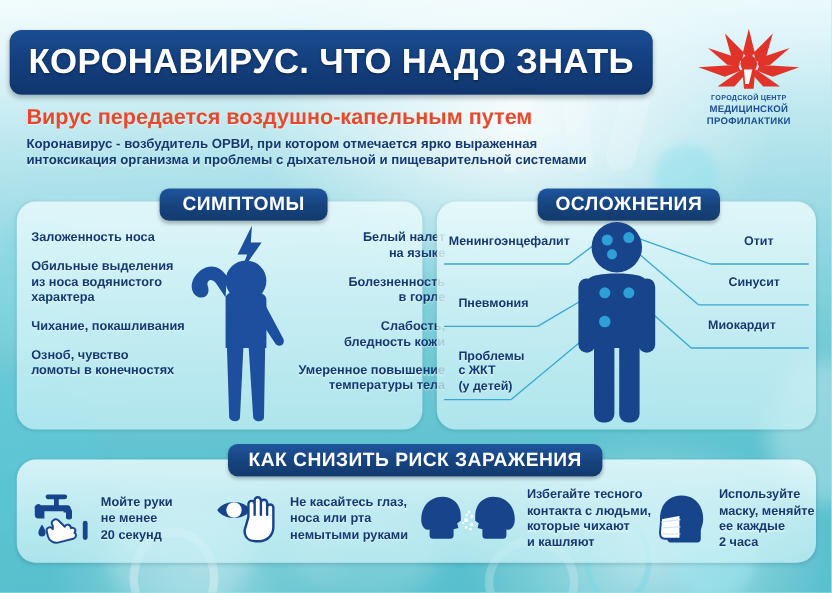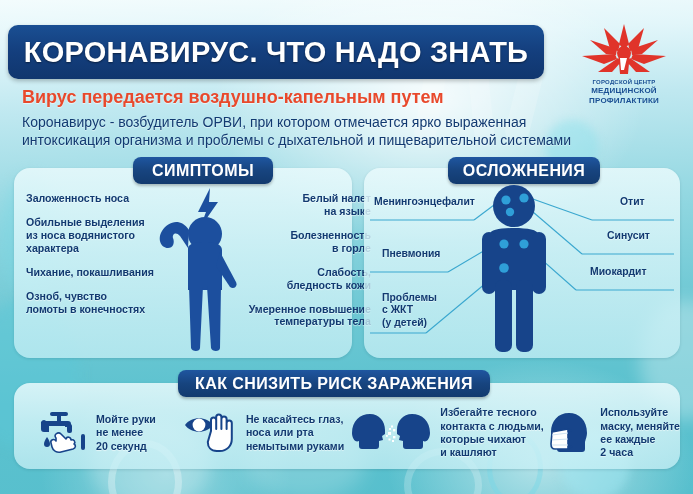--- a/index.html
+++ b/index.html
@@ -49,21 +49,21 @@
   .logo-text .l1{font-size:6px;}
   .logo-text .l2,.logo-text .l3{font-size:8px;}
 
   
   .intro{position:absolute;left:22px;top:88px;width:640px;}
   .intro-red{
     color:#e8492c;font-size:18px;font-weight:bold;line-height:1.1;white-space:nowrap;
     text-shadow:0 1px 1px rgba(255,255,255,.6);
   }
   .intro-body{
-    margin-top:5px;color:#123a71;font-size:14px;font-weight:normal;line-height:1.30;
+    margin-top:5px;color:#123a71;font-size:11px;font-weight:bold;line-height:1.30;
     text-shadow:0 1px 1px rgba(255,255,255,.55);
   }
   .intro-body span{display:block;white-space:nowrap;}
 
   
   .panel{
     position:absolute;border-radius:16px;
     background:linear-gradient(180deg,rgba(233,250,252,.86) 0%,rgba(216,245,249,.80) 45%,rgba(200,240,246,.74) 100%);
     box-shadow:0 1px 3px rgba(20,70,90,.16);
   }
@@ -94,21 +94,21 @@
   #title-compl{left:448px;top:157px;width:152px;}
   #compl-svg{position:absolute;left:364px;top:168px;width:316px;height:190px;}
   .cl{
     position:absolute;color:#123a71;font-size:10.4px;font-weight:bold;line-height:1.2;
     text-shadow:0 1px 1px rgba(255,255,255,.6);white-space:nowrap;
   }
   .cl span{display:block;}
 
   
   #panel-prev{left:14px;top:383px;width:666px;height:86px;}
-  #title-prev{left:178px;top:370px;width:312px;}
+  #title-prev{left:190px;top:370px;width:312px;}
   .prev-row{position:absolute;left:14px;top:396px;width:666px;height:74px;display:flex;align-items:center;}
   .prev-item{display:flex;align-items:center;}
   .prev-txt{
     color:#123a71;font-size:10.6px;font-weight:bold;line-height:1.26;
     text-shadow:0 1px 1px rgba(255,255,255,.6);
   }
   .prev-txt span{display:block;white-space:nowrap;}
   .prev-icon{flex:0 0 auto;}
 </style>
 </head>
@@ -287,21 +287,21 @@
   </div>
   <div class="cl" style="left:590px;top:266px;">
     <span>Миокардит</span>
   </div>
 
   <div class="panel" id="panel-prev"></div>
   <div class="panel-title" id="title-prev">КАК СНИЗИТЬ РИСК ЗАРАЖЕНИЯ</div>
 
   <div class="prev-row">
 
-    <div class="prev-item" style="width:152px;padding-left:20px;">
+    <div class="prev-item" style="width:152px;padding-left:8px;">
       <svg class="prev-icon" width="54" height="50" viewBox="0 0 54 50" aria-hidden="true">
         <g fill="#17448a">
           <rect x="16" y="4" width="18" height="4" rx="2"></rect>
           <rect x="23" y="6" width="4" height="8"></rect>
           <path d="M12,13 h22 a3,3 0 0 1 3,3 v3 h-6 v-1 h-16 v6 h-5 a3,3 0 0 1 -3,-3 v-5 a3,3 0 0 1 5,-3 z"></path>
           <rect x="33" y="16" width="5" height="9" rx="2"></rect>
           <path d="M13,29 c2,3 3,5 3,7 a3,3 0 0 1 -6,0 c0,-2 1,-4 3,-7z"></path>
           <rect x="47" y="26" width="4" height="16" rx="2"></rect>
         </g>
         <g fill="#ffffff" stroke="#17448a" stroke-width="1.6" stroke-linejoin="round">

